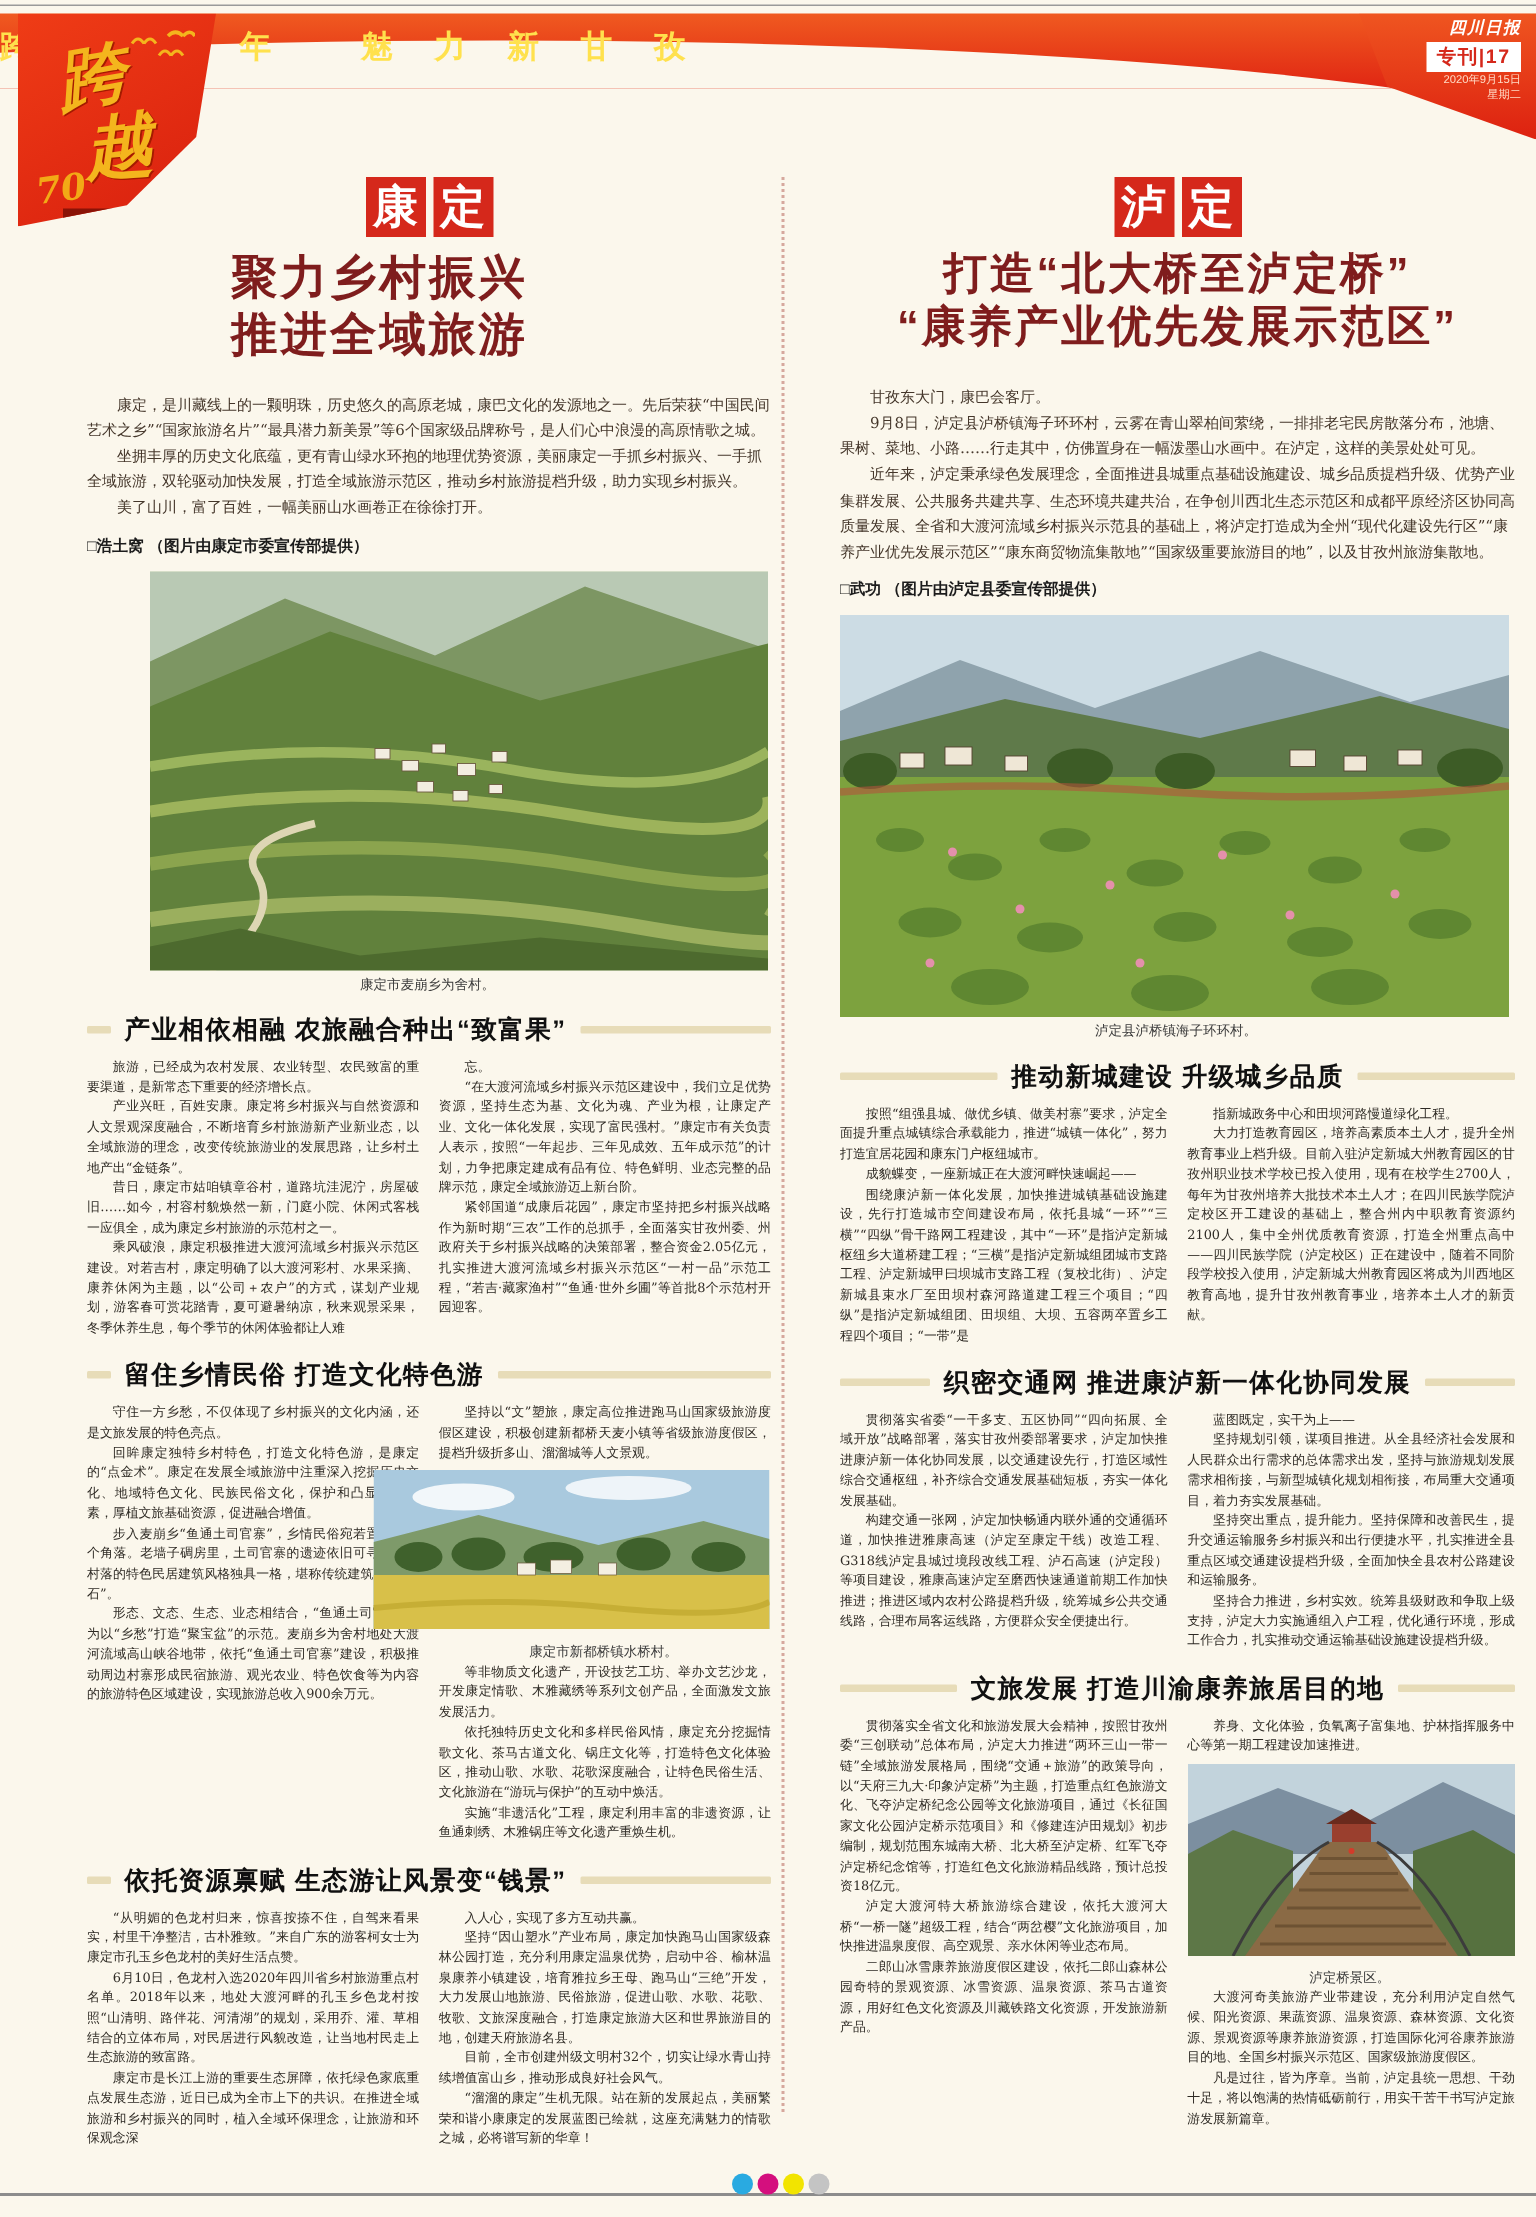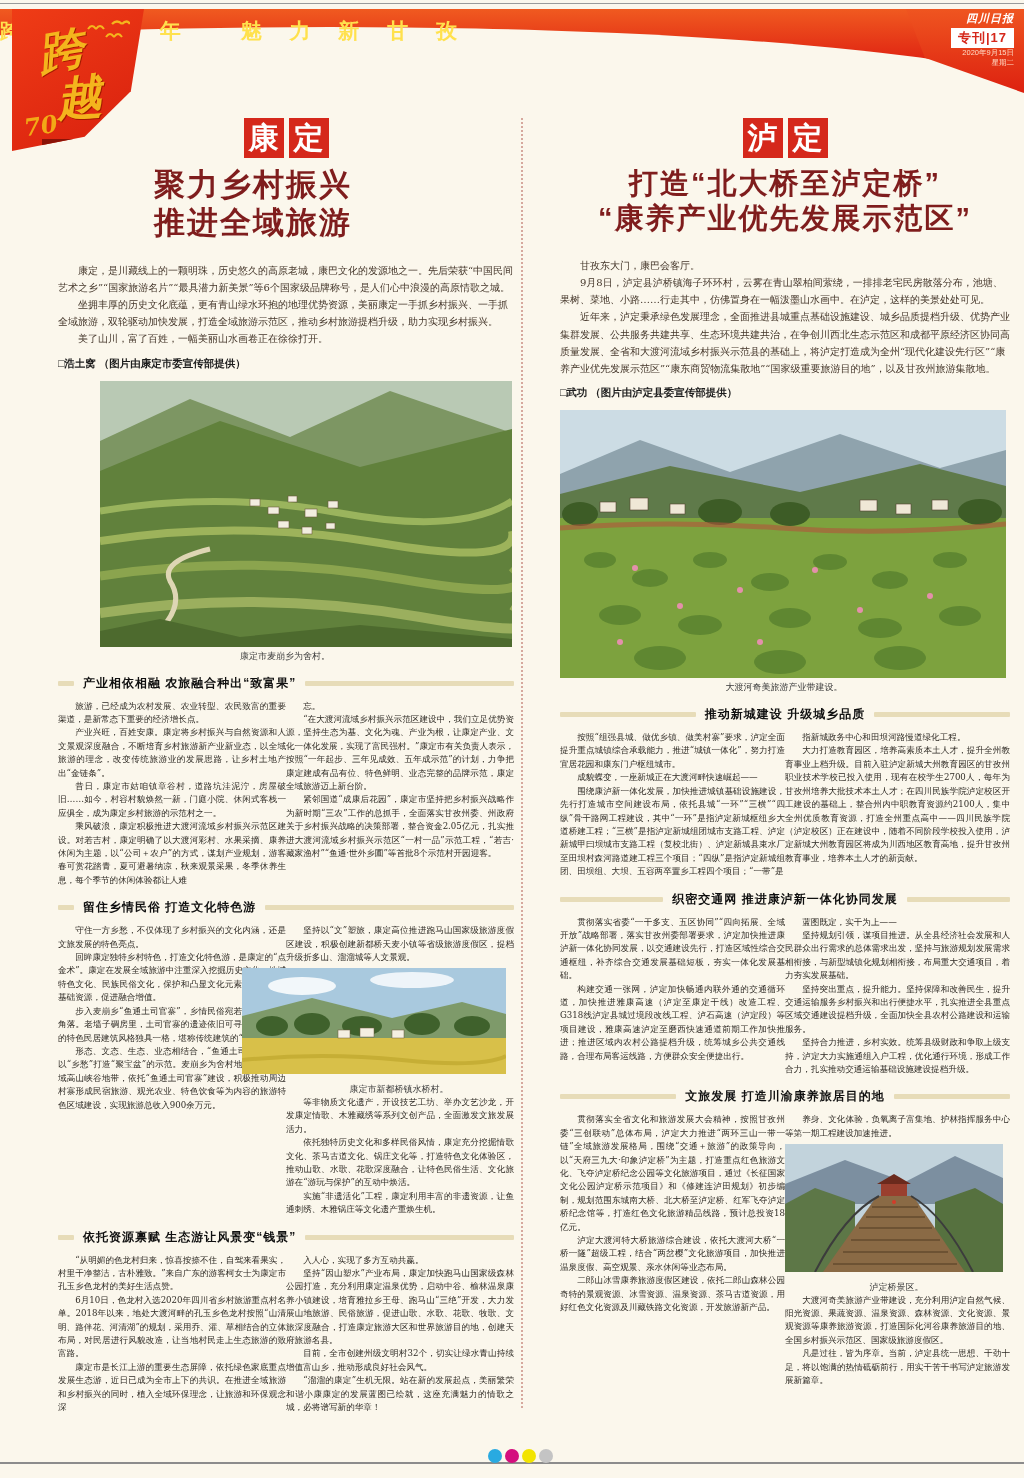--- a/index.html
+++ b/index.html
@@ -36,22 +36,22 @@
   .intro p,.plist p{margin:0;text-indent:2em;}
   .byline{margin-top:9px;font-size:10.5px;font-weight:bold;color:#1c1c1c;}
   .photo{display:block;margin-top:10px;}
   .ph-l{margin-left:42px;}
   .cap{text-align:center;font-family:"DejaVu Serif",serif;font-size:9px;color:#3a3a3a;margin:3px 2px 0 0;}
   .section{margin-top:10px;}
   .sec-head{display:flex;align-items:center;gap:9px;margin:12px 0 8px;}
   .bar{height:5px;background:#e7dcb8;border-radius:1px;}
   .stub{width:16px;flex:none;}
   .fill{flex:1;}
-  .sec-title{font-size:12px;font-weight:800;color:#101010;letter-spacing:1px;white-space:nowrap;}
-  .body2{display:flex;gap:0;font-family:"DejaVu Serif",serif;font-size:8.6px;line-height:1.56;color:#2e2a24;text-align:justify;}
+  .sec-title{font-size:17px;font-weight:800;color:#101010;letter-spacing:1px;white-space:nowrap;}
+  .body2{display:flex;gap:13px;font-family:"DejaVu Serif",serif;font-size:8.6px;line-height:1.56;color:#2e2a24;text-align:justify;}
   .bcol{flex:1;min-width:0;}
   .inset-l{margin:4px 0 0 -44px;}
   .inset-r{margin:4px 0 0 0;}
 
   
   .footline{position:absolute;left:0;right:0;top:1462px;height:2px;background:#8c8c8c;}
   .dots{position:absolute;top:1449px;left:488px;display:flex;gap:3px;z-index:2;}
   .dot{width:14px;height:14px;border-radius:50%;}
 </style>
 </head>
@@ -269,21 +269,21 @@
         <circle cx="75" cy="158" r="3"></circle>
           <circle cx="180" cy="180" r="3"></circle>
           <circle cx="255" cy="160" r="3"></circle>
         <circle cx="300" cy="200" r="3"></circle>
           <circle cx="120" cy="196" r="3"></circle>
           <circle cx="370" cy="186" r="3"></circle>
         <circle cx="200" cy="232" r="3"></circle>
           <circle cx="60" cy="232" r="3"></circle>
       </g>
     </svg>
-    <div class="cap">大渡河奇美旅游产业带建设。</div>
+    <div class="cap">泸定县泸桥镇海子环环村。</div>
 
     <div class="section">
       <div class="sec-head">
         <div class="bar fill"></div>
         <div class="sec-title">推动新城建设 升级城乡品质</div>
         <div class="bar fill"></div>
       </div>
       <div class="body2">
         <div class="bcol plist">
             <p>按照“组强县城、做优乡镇、做美村寨”要求，泸定全面提升重点城镇综合承载能力，推进“城镇一体化”，努力打造宜居花园和康东门户枢纽城市。</p>

